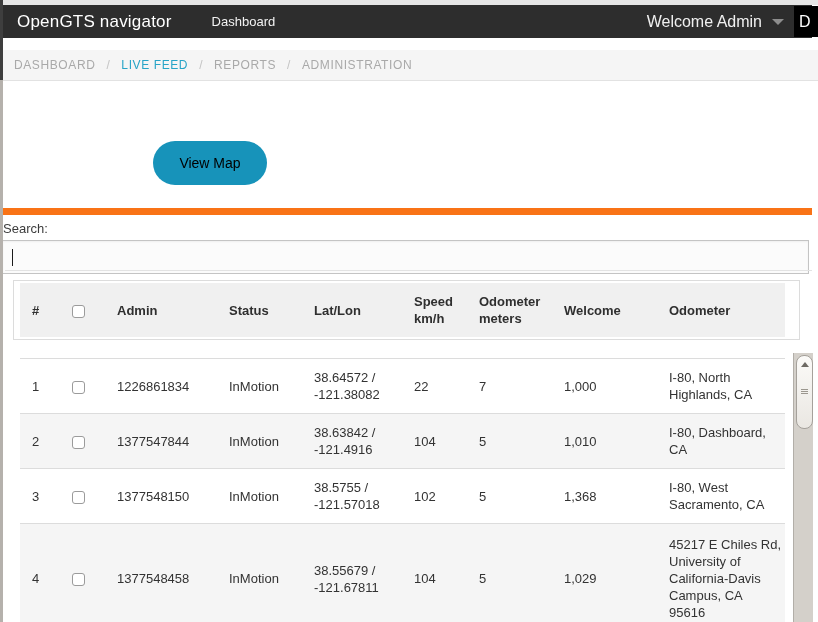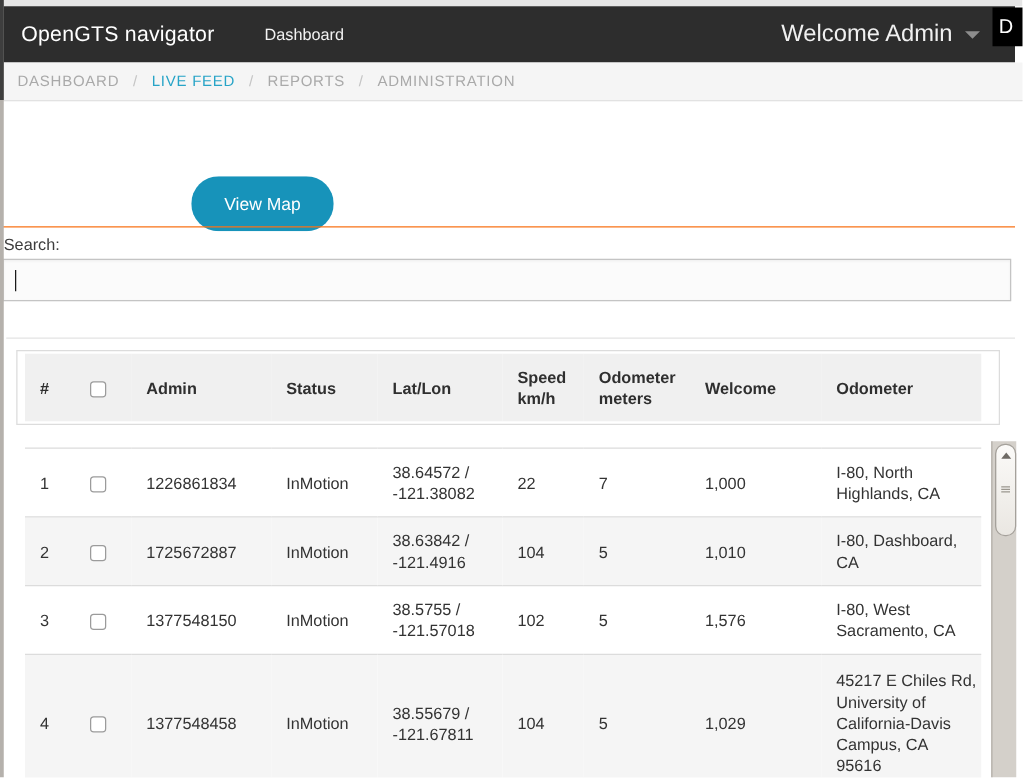--- a/index.html
+++ b/index.html
@@ -14,27 +14,27 @@
   .top-strip { position:absolute; top:0; left:0; width:818px; height:5px; background:#e6e6e6; }
   .window-edge { position:absolute; top:0; left:0; width:3px; height:622px; background:#b5b1ac; z-index:50; }
   .window-edge-dark { position:absolute; top:0; left:0; width:3px; height:80px; background:#3e3e3e; }
   .corner-badge {
     position:absolute; top:6px; left:794px; width:24px; height:31px; z-index:60;
     background:#000; color:#fff; font-size:16px; line-height:31px; padding-left:5px;
     font-weight:400;
   }
   
   .topbar {
-    position:absolute; top:5px; left:0; width:812px; height:45px;
+    position:absolute; top:5px; left:0; width:812px; height:33px;
     background:#2d2d2d; display:flex; align-items:center;
   }
   .brand { color:#fff; font-size:17px; margin-left:17px; letter-spacing:0.2px; }
   .topnav-item { color:#f2f2f2; font-size:13px; margin-left:40px; }
   .topbar-right { margin-left:auto; display:flex; align-items:center; padding-right:28px; }
-  .user-label { color:#f0f0f0; font-size:19px; }
+  .user-label { color:#f0f0f0; font-size:16px; }
   .caret-down {
     width:0; height:0; margin-left:10px;
     border-left:6px solid transparent; border-right:6px solid transparent;
     border-top:6px solid #8d8d8d;
   }
   
   .breadcrumb {
     position:absolute; top:50px; left:0; width:812px; height:30px;
     background:#f5f5f5; border-bottom:1px solid #e2e2e2;
     display:flex; align-items:center; padding-left:14px;
@@ -42,34 +42,34 @@
   }
   .crumb { color:#a9a9a9; text-decoration:none; cursor:pointer; }
   .crumb.active { color:#27a4c7; }
   .crumb-sep { margin:0 11px; color:#c4c4c4; }
   
   .btn-group {
     position:absolute; top:141px; left:153px; height:44px;
     display:flex; border-radius:22px; overflow:hidden;
   }
   .btn {
-    background:#1793ba; border:none; color:#ffffff; font-size:14px;
+    background:#1793ba; border:none; color:#000000; font-size:14px;
     font-family:"Liberation Sans", sans-serif;
     display:flex; align-items:center; justify-content:center; cursor:pointer;
   }
   .btn-viewmap { width:114px; }
   .btn-refresh { width:101px; border-left:1px solid rgba(255,255,255,0.5); }
   .btn-export  { width:120px; border-left:1px solid rgba(255,255,255,0.5); }
   .btn .caret-down-white {
     width:0; height:0; margin-left:12px;
     border-left:7px solid transparent; border-right:7px solid transparent;
     border-top:7px solid #fff;
   }
   
-  .search-area { position:absolute; top:181px; left:0; width:812px; border-top:1px solid #f97316; }
+  .search-area { position:absolute; top:208px; left:0; width:812px; border-top:7px solid #f97316; }
   .search-label { display:block; font-size:13px; color:#3c3c3c; margin:6px 0 4px 3px; }
   .search-input-wrap { position:relative; margin-left:2px; }
   .search-input {
     width:795px; padding:8px 5px; border:1px solid #c4c4c4; background:#fbfbfb;
     font-size:14px; font-family:"Liberation Sans", sans-serif; color:#333;
     box-shadow:inset 0 1px 2px rgba(0,0,0,0.05); outline:none;
   }
   .text-caret { position:absolute; left:10px; top:9px; width:1px; height:17px; background:#1a1a1a; pointer-events:none; }
   
   .panel-line { position:absolute; top:270px; left:5px; width:807px; height:1px; background:#e3e3e3; }
@@ -207,37 +207,37 @@
       <td>InMotion</td>
       <td>38.64572 / -121.38082</td>
       <td>22</td>
       <td>7</td>
       <td>1,000</td>
       <td>I-80, North Highlands, CA</td>
     </tr>
     <tr class="stripe">
       <td>2</td>
       <td><input type="checkbox" class="cb" style=""></td>
-      <td>1725672887</td>
+      <td>1377547844</td>
       <td>InMotion</td>
       <td>38.63842 / -121.4916</td>
       <td>104</td>
       <td>5</td>
       <td>1,010</td>
       <td>I-80, Dashboard, CA</td>
     </tr>
     <tr>
       <td>3</td>
       <td><input type="checkbox" class="cb" style=""></td>
       <td>1377548150</td>
       <td>InMotion</td>
       <td>38.5755 / -121.57018</td>
       <td>102</td>
       <td>5</td>
-      <td>1,576</td>
+      <td>1,368</td>
       <td>I-80, West Sacramento, CA</td>
     </tr>
     <tr class="stripe tall">
       <td>4</td>
       <td><input type="checkbox" class="cb" style=""></td>
       <td>1377548458</td>
       <td>InMotion</td>
       <td>38.55679 / -121.67811</td>
       <td>104</td>
       <td>5</td>

